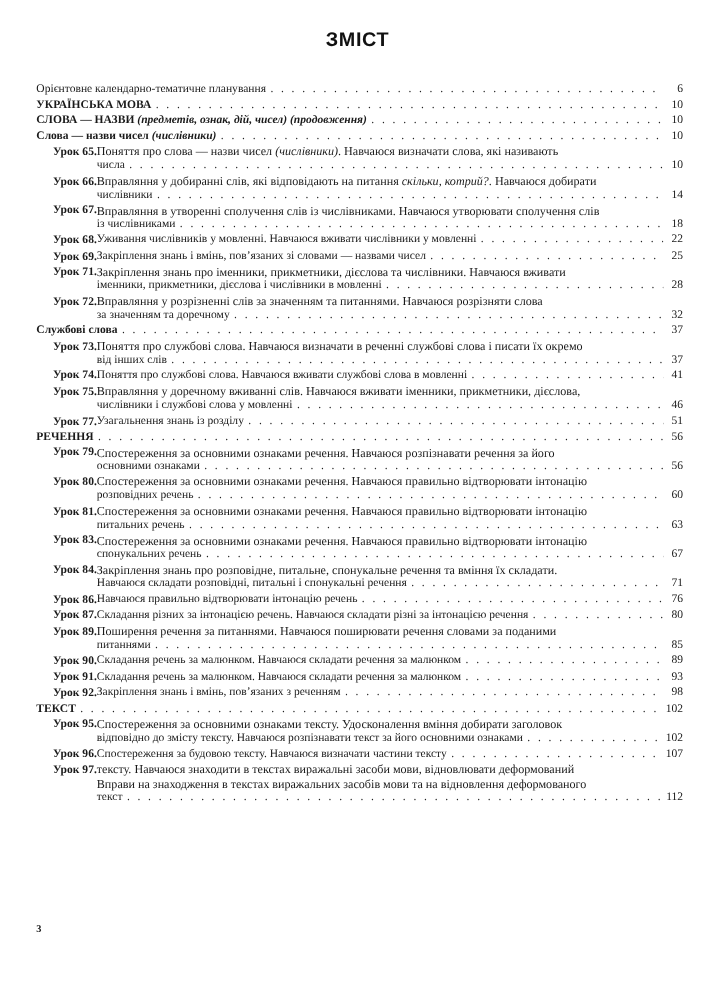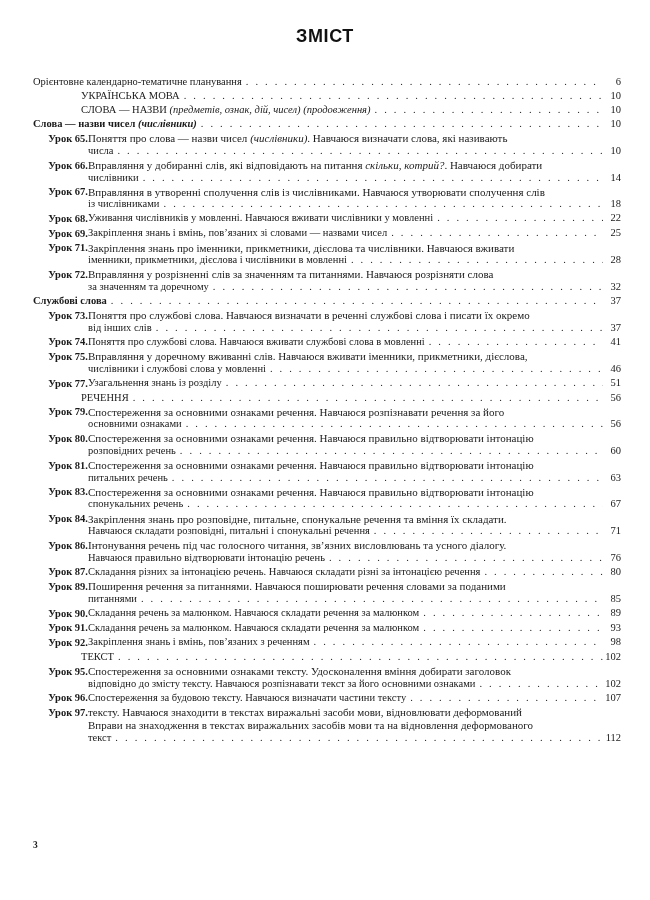--- a/index.html
+++ b/index.html
@@ -98,21 +98,21 @@
   }
 
   
   .wrap-row {
     font-size: 11px;
     line-height: 12.6px;
     white-space: nowrap;
   }
   .entry.section .lesson-label { flex-basis: 0; }
 
-  .entry.section-major .line .txt { font-weight: normal; margin-left: 48px; }
+  .entry.section-major .line .txt { font-weight: bold; }
   .entry.section-minor .line .txt { font-weight: bold; }
 
   .plain-entry .lesson-label { flex: 0 0 0px; }
 
   i, .it { font-style: italic; }
 
   .folio {
     position: absolute;
     left: 33px;
     top: 840px;
@@ -358,21 +358,20 @@
           <div class="line">
             <span class="txt">Навчаюся складати розповідні, питальні і спонукальні речення</span>
             <span class="leader">. . . . . . . . . . . . . . . . . . . . . . . . . . . . . . . . . . . . . . . . . . . . . . . . . . . . . . . . . . . . . . . . . . . . . . . . . . . . . . . . . . . . . . . . . . . . . . . . . . . . . . . . . . . . . . . . . . . . . . . . . . . . . . . . . . . . . . . . . . . . . . . . . . . . . . . . . . . . . . . </span>
             <span class="pageno">71</span>
           </div>
         </div>
       </div>
       <div class="entry lesson">
         <div class="lesson-label">Урок 86.</div>
         <div class="entry-body">
-          <div class="wrap-row">Інтонування речень під час голосного читання, зв’язних висловлювань та усного діалогу.</div>
           <div class="line">
             <span class="txt">Навчаюся правильно відтворювати інтонацію речень</span>
             <span class="leader">. . . . . . . . . . . . . . . . . . . . . . . . . . . . . . . . . . . . . . . . . . . . . . . . . . . . . . . . . . . . . . . . . . . . . . . . . . . . . . . . . . . . . . . . . . . . . . . . . . . . . . . . . . . . . . . . . . . . . . . . . . . . . . . . . . . . . . . . . . . . . . . . . . . . . . . . . . . . . . . </span>
             <span class="pageno">76</span>
           </div>
         </div>
       </div>
       <div class="entry lesson">
         <div class="lesson-label">Урок 87.</div>
         <div class="entry-body">

